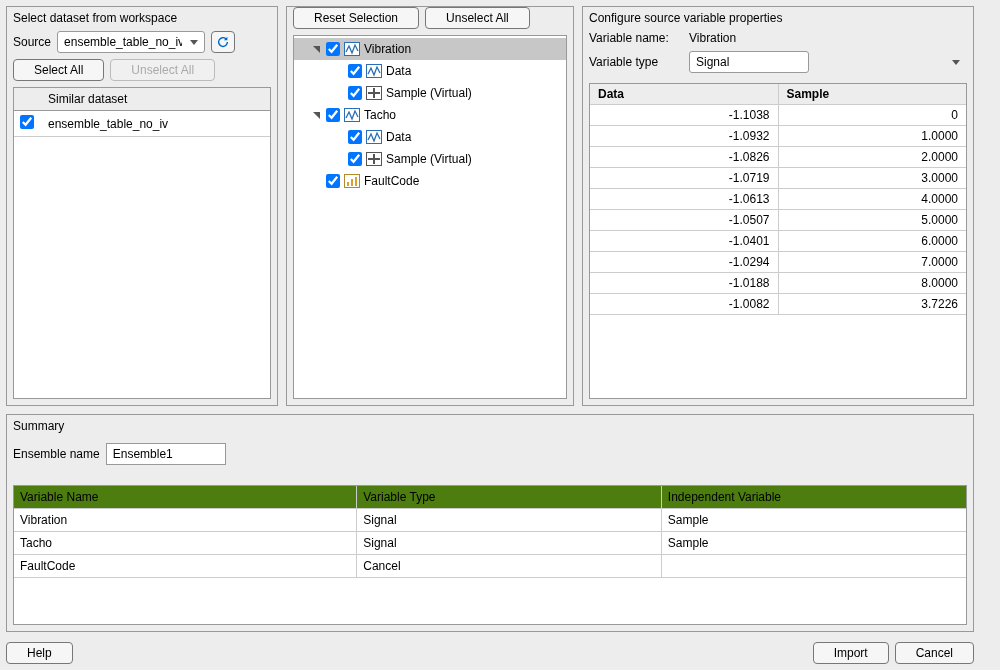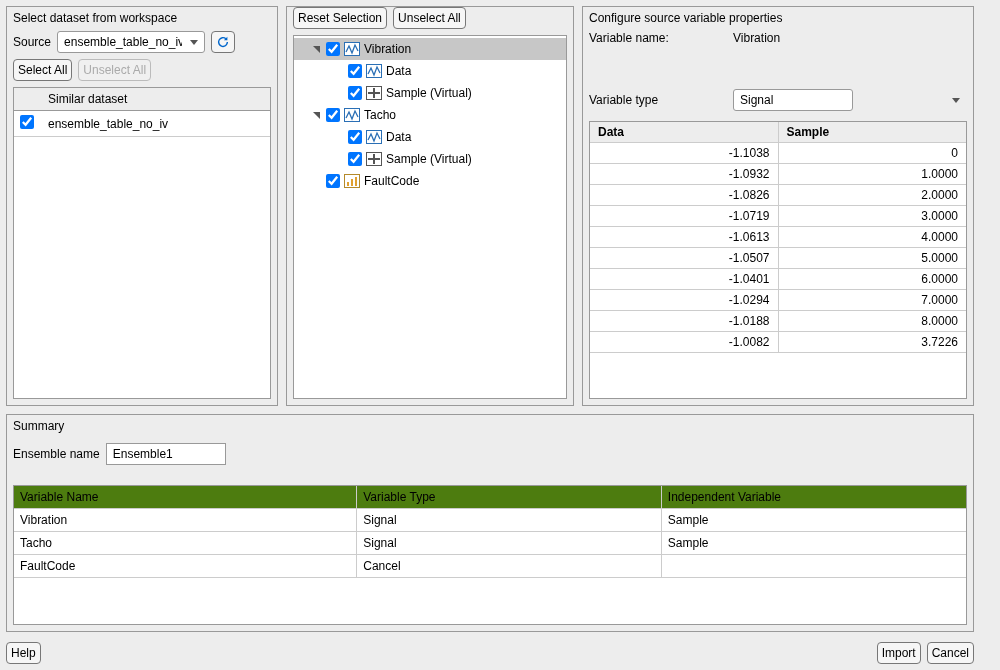--- a/index.html
+++ b/index.html
@@ -71,21 +71,21 @@
     border-left: 4px solid transparent;
     border-right: 4px solid transparent;
     border-top: 5px solid #555;
     pointer-events: none;
   }
   .btn {
     border: 1px solid #777;
     background: #f6f6f6;
     border-radius: 4px;
     height: 22px;
-    padding: 0 4px;
+    padding: 0 20px;
     font-size: 12px;
     cursor: pointer;
   }
   .btn:disabled {
     color: #aaa;
     border-color: #bbb;
     background: #f0f0f0;
     cursor: default;
   }
   .icon-btn {
@@ -138,21 +138,20 @@
   .tree-icon { width:16px; height:16px; display:inline-flex; align-items:center; justify-content:center; }
   .tree-label { font-size:12px; }
 
   
   .prop-grid {
     display: grid;
     grid-template-columns: 100px auto;
     row-gap: 6px;
     align-items: center;
     margin-bottom: 4px;
-    gap: 44px;
   }
   .data-table-wrap {
     flex:1; background:#fff; border:1px solid #999; overflow:auto;
   }
   table.data-table { width:100%; border-collapse: collapse; table-layout: fixed;}
   table.data-table th, table.data-table td {
     border: 1px solid #ccc;
     padding: 3px 8px;
     font-size: 12px;
     height: 20px;

